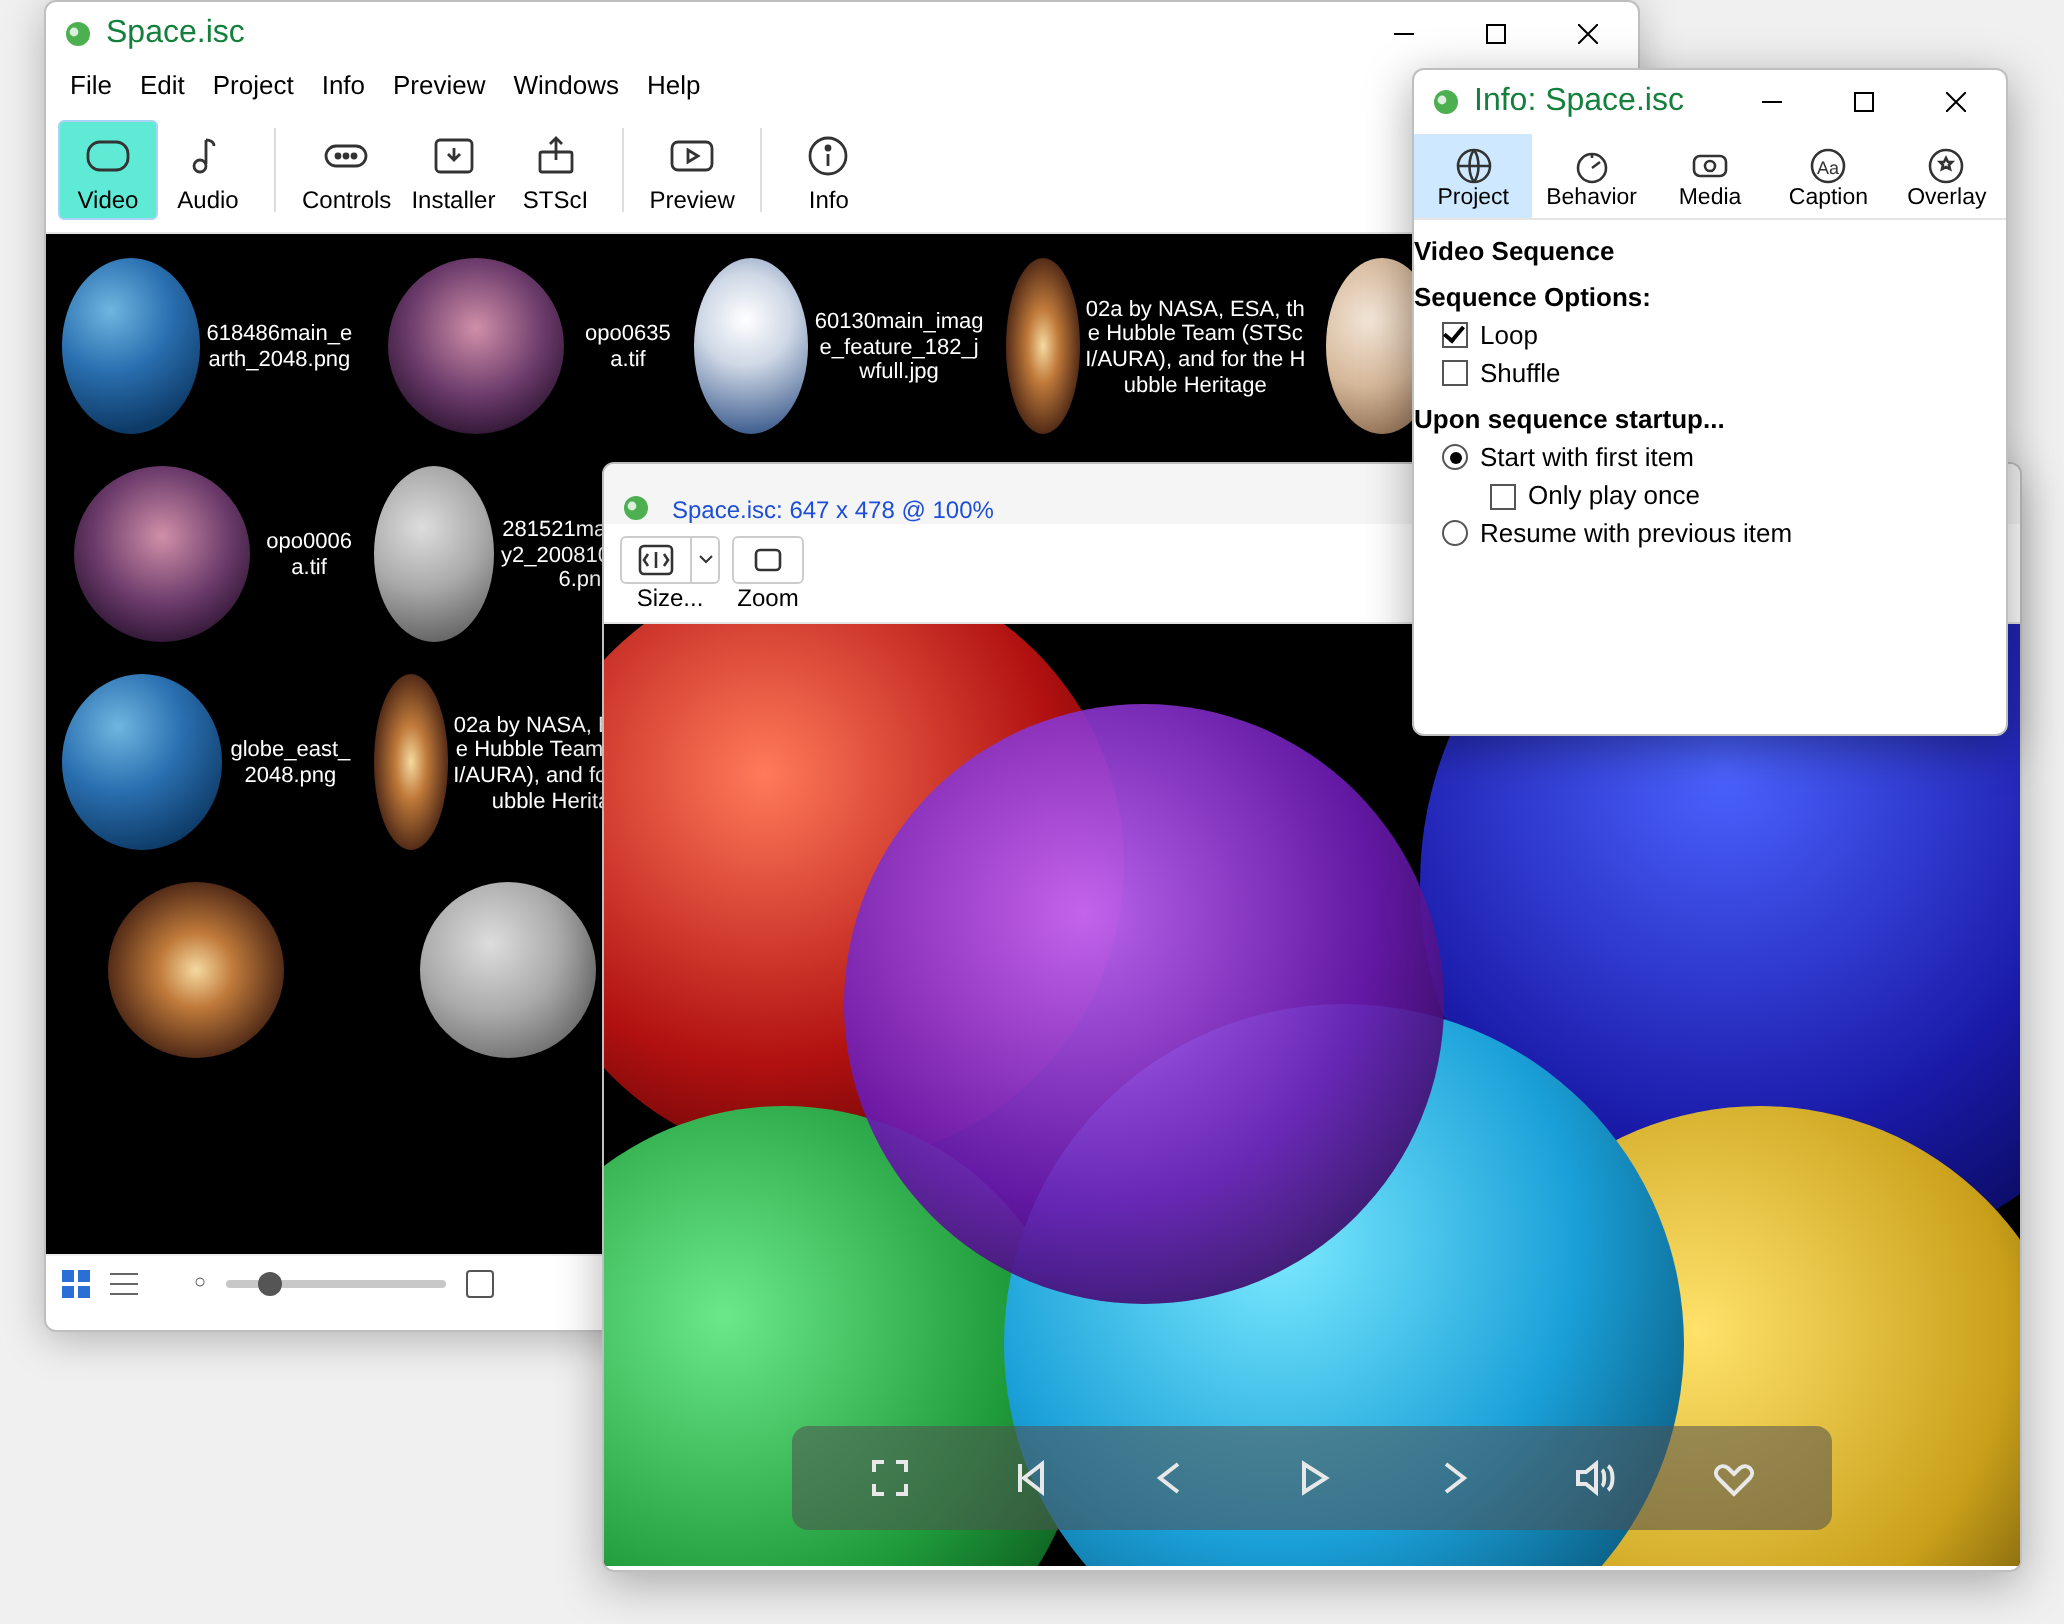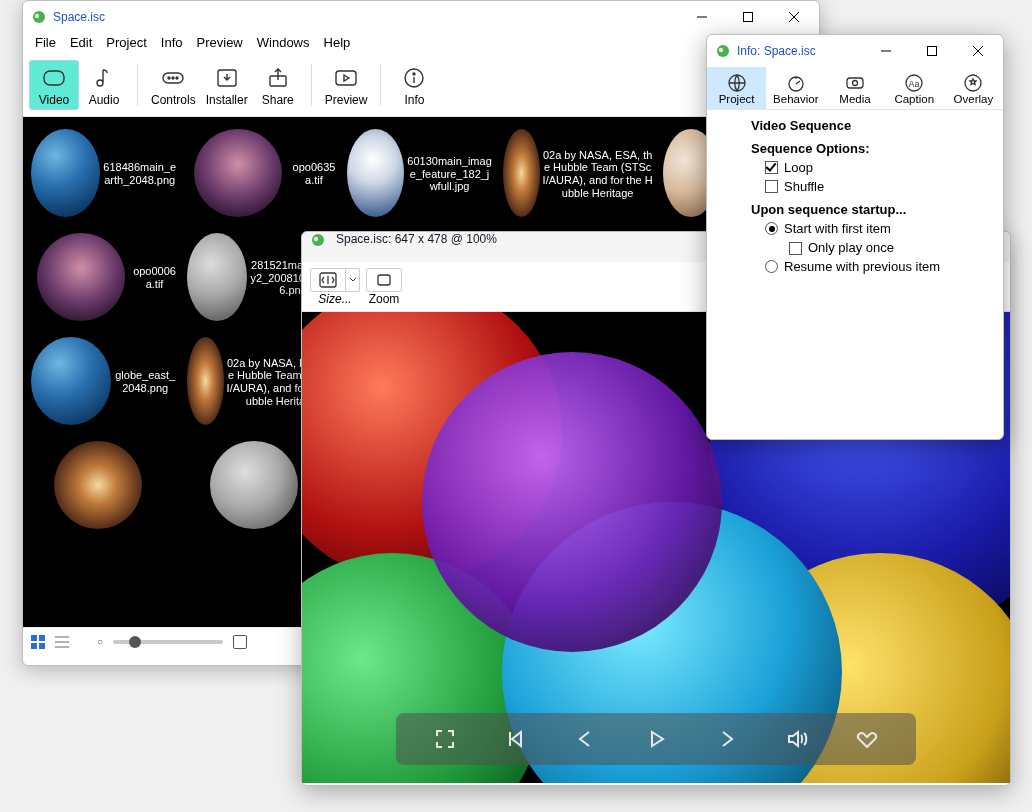--- a/index.html
+++ b/index.html
@@ -3,21 +3,21 @@
 <meta charset="utf-8">
 <style>
 * { box-sizing: border-box; margin: 0; padding: 0; font-family: "Segoe UI", Arial, sans-serif; }
 body { background: #f0f0f0; width: 1032px; height: 812px; position: relative; overflow: hidden; }
 
 
 .main-window { position: absolute; left: 22px; top: 0; width: 798px; height: 666px; background: #fff; border: 1px solid #bfbfbf; box-shadow: 0 4px 20px rgba(0,0,0,.25); border-radius: 6px; overflow: hidden; }
 .titlebar { height: 32px; display: flex; align-items: center; padding: 0 2px 0 8px; }
 .app-icon { width: 16px; height: 16px; margin-right: 6px; display:inline-flex; align-items:center; justify-content:center;}
 .app-icon svg { width:16px; height:16px;}
-.title-text { font-size: 12px; flex: 1; color:#1d4ed8; }
+.title-text { font-size: 16px; flex: 1; color:#15803d; }
 .win-controls { display: flex; }
 .win-btn { width: 46px; height: 30px; display: flex; align-items: center; justify-content: center; }
 .win-btn svg { width: 10px; height: 10px; stroke:#000; }
 .menubar { height: 23px; display: flex; gap: 2px; padding: 0 6px; font-size: 13px; }
 .menubar span { padding: 2px 6px; cursor: default; }
 .toolbar { display: flex; padding: 4px 6px 6px 6px; border-bottom: 1px solid #e5e5e5; }
 .tool-btn { min-width: 50px; display: flex; flex-direction: column; align-items: center; padding: 4px 4px 2px 4px; border: 1px solid transparent; border-radius: 3px; }
 .tool-btn.active { background: #5eead4; border-color: #a9d4f7; }
 .tool-icon { width: 40px; height: 26px; display: flex; align-items: center; justify-content: center; }
 .tool-icon svg { width: 26px; height: 24px; stroke:#333; fill:none; stroke-width:1.4;}
@@ -30,39 +30,39 @@
 .thumb-caption { color: #fff; font-size: 11px; text-align: center; line-height: 1.15; padding: 2px 2px 0 2px; max-width:134px; word-break: break-all; }
 
 .statusbar { height: 28px; background: #fff; display: flex; align-items: center; padding: 0 8px; gap: 10px; border-top:1px solid #eee;}
 .view-btn { width:14px; height:14px; display:inline-flex; align-items:center; justify-content:center;}
 .slider { position:relative; width:110px; height:4px; background:#c8c8c8; border-radius:2px;}
 .slider::after{content:''; position:absolute; left:16px; top:-4px; width:12px; height:12px; background:#555; border-radius:50%;}
 .stat-box { width:14px; height:14px; border:1.5px solid #555; border-radius:2px;}
 
 
 .preview-window { position: absolute; left: 301px; top: 231px; width: 710px; height: 555px; background: #fff; border: 1px solid #bfbfbf; box-shadow: 0 6px 24px rgba(0,0,0,.3); border-radius: 6px; overflow: hidden; }
-.preview-title { height: 30px; display: flex; align-items: flex-start; padding: 0 8px; color:#0f172a; font-size:12px; background:#f5f5f5;}
+.preview-title { height: 30px; display: flex; align-items: flex-end; padding: 0 8px; color:#1d4ed8; font-size:12px; background:#f5f5f5;}
 .preview-tools { height: 50px; display: flex; align-items: center; padding: 2px 8px; gap:6px; border-bottom:1px solid #e5e5e5;}
 .ptool { display:flex; flex-direction:column; align-items:center; font-size:12px; }
 .ptool-icon { width:36px; height:24px; border:1px solid #ccc; border-radius:3px; display:flex; align-items:center; justify-content:center;}
 .ptool-icon svg{width:18px;height:16px; stroke:#333; fill:none; stroke-width:1.3;}
 .dropdown-chev{width:14px; height:24px; display:flex; align-items:center; justify-content:center; border:1px solid #ccc; border-left:none; border-radius:0 3px 3px 0;}
 .preview-canvas { position:relative; height: calc(100% - 82px); overflow:hidden; }
 .planet { position:absolute; border-radius:50%; }
 .controls-overlay { position:absolute; bottom:18px; left:50%; transform:translateX(-50%); width:520px; height:52px; background:rgba(80,80,80,.55); border-radius:8px; display:flex; align-items:center; justify-content:space-around; padding:0 14px;}
 .controls-overlay .cbtn{ width:38px; height:38px; display:flex; align-items:center; justify-content:center;}
 .controls-overlay svg{ stroke:#e8e8e8; fill:none; stroke-width:2; width:24px; height:24px;}
 
 
-.info-window { position: absolute; left: 706px; top: 34px; width: 298px; height: 406px; background: #fff; border: 1px solid #bfbfbf; box-shadow: 0 6px 24px rgba(0,0,0,.35); border-radius: 6px; overflow:hidden; }
+.info-window { position: absolute; left: 706px; top: 34px; width: 298px; height: 334px; background: #fff; border: 1px solid #bfbfbf; box-shadow: 0 6px 24px rgba(0,0,0,.35); border-radius: 6px; overflow:hidden; }
 .info-tabs { display:flex; border-bottom:1px solid #e5e5e5; }
 .info-tab { flex:1; display:flex; flex-direction:column; align-items:center; padding:6px 2px 4px 2px; font-size:11.5px; }
 .info-tab.active { background:#cde8ff; }
 .info-tab svg { width:22px; height:20px; stroke:#333; fill:none; stroke-width:1.3;}
-.info-body { padding:8px 0; font-size:13px;margin-left:44px; }
+.info-body { padding:8px 0; font-size:13px; }
 .info-body h4 { font-size:13px; font-weight:bold; margin-bottom:8px;}
 .opt-row { display:flex; align-items:center; gap:6px; margin:4px 0 4px 14px; }
 .opt-row.indent { margin-left:38px;align-items:flex-end; }
 .checkbox { width:13px; height:13px; border:1px solid #555; position:relative; flex-shrink:0;}
 .checkbox.checked::after{content:''; position:absolute; left:2px; top:-1px; width:4px; height:8px; border:solid #000; border-width:0 2px 2px 0; transform:rotate(40deg);}
 .radio { width:13px; height:13px; border:1px solid #555; border-radius:50%; position:relative; flex-shrink:0;}
 .radio.checked::after{content:''; position:absolute; left:2.5px; top:2.5px; width:6px; height:6px; background:#000; border-radius:50%;}
 .section-label{margin:8px 0 4px 0;font-weight:bold;}
 
 
@@ -155,21 +155,21 @@
         </div>
         <div class="tool-label">Installer</div>
       </div>
       <div class="tool-btn">
         <div class="tool-icon">
           <svg viewBox="0 0 26 24">
             <rect x="5" y="10" width="16" height="10" rx="1"></rect>
             <path d="M13 14V3m-3 3l3-3 3 3"></path>
           </svg>
         </div>
-        <div class="tool-label">Share</div>
+        <div class="tool-label">STScI</div>
       </div>
       <div class="tool-sep"></div>
       <div class="tool-btn">
         <div class="tool-icon">
           <svg viewBox="0 0 26 24">
             <rect x="3" y="5" width="20" height="14" rx="3"></rect>
             <path d="M11 9l5 3-5 3z"></path>
           </svg>
         </div>
         <div class="tool-label">Preview</div>
@@ -322,21 +322,21 @@
   <div class="preview-title">
     <span class="app-icon">
       <svg viewBox="0 0 16 16">
           <circle cx="8" cy="8" r="6" fill="#4caf50"></circle>
           <circle cx="6" cy="7" r="2.2" fill="#fff" opacity=".8"></circle>
         </svg>
     </span>
     <span style="margin-left:4px;">Space.isc: 647 x 478 @ 100%</span>
   </div>
   <div class="preview-tools">
-    <div style="display:flex;font-style:italic;">
+    <div style="display:flex;">
       <div class="ptool">
         <div style="display:flex;">
           <div class="ptool-icon" style="border-radius:3px 0 0 3px;">
               <svg viewBox="0 0 18 16">
                 <rect x="1" y="1" width="16" height="14" rx="2"></rect>
                 <path d="M5 5l-2 3 2 3M13 5l2 3-2 3M9 4v8"></path>
               </svg>
             </div>
           <div class="dropdown-chev">
               <svg width="8" height="6" viewBox="0 0 8 6">

